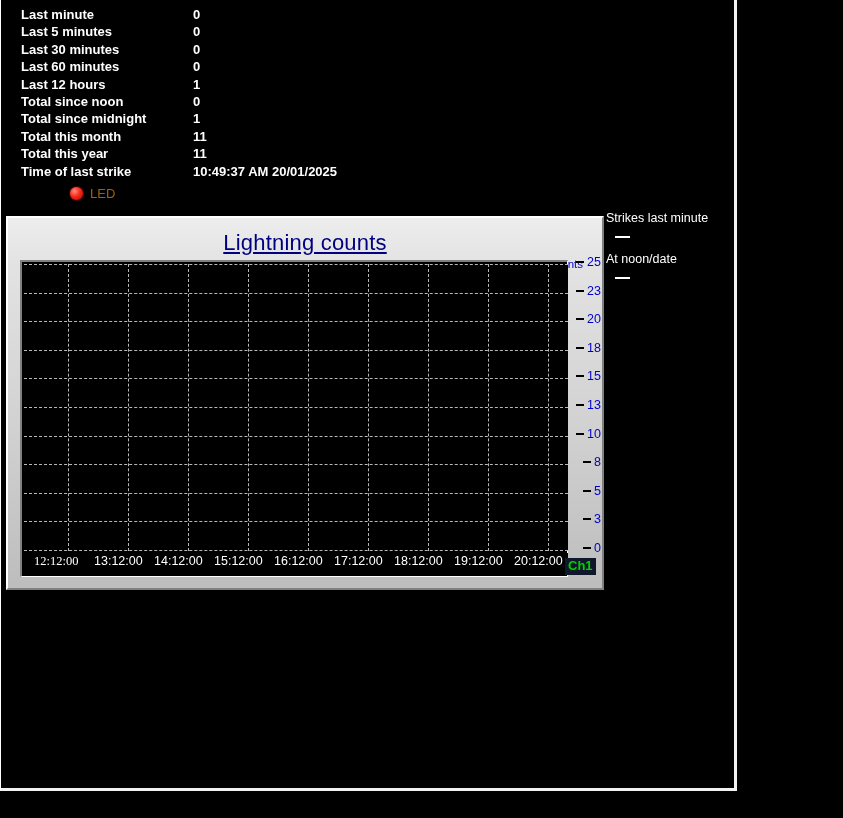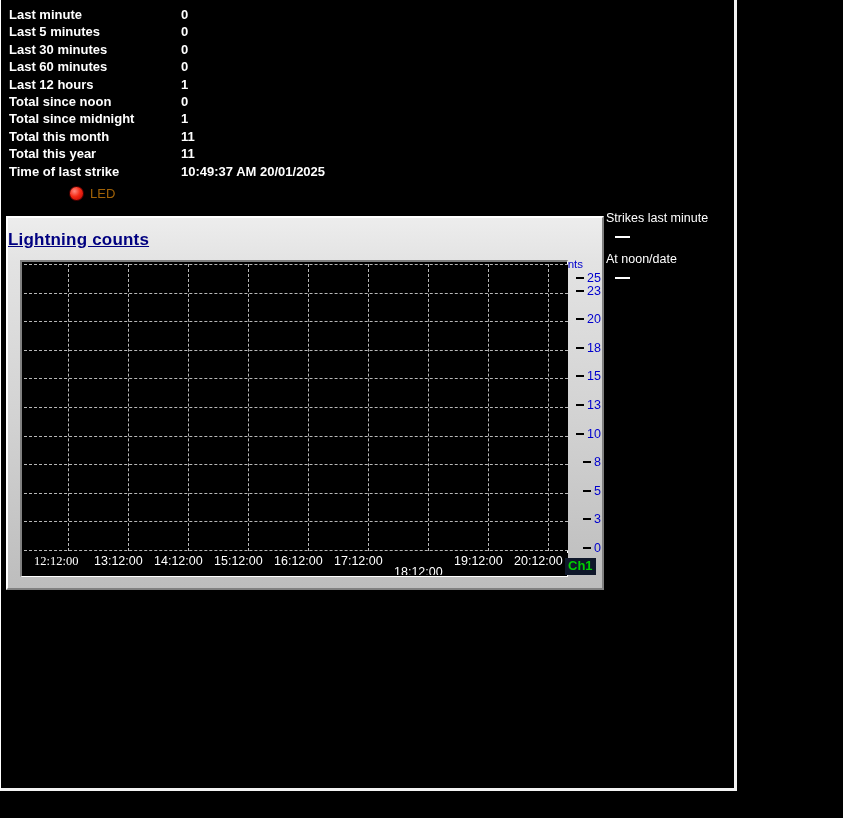--- a/index.html
+++ b/index.html
@@ -26,21 +26,21 @@
     border-right: 3px solid #f2f2f2;
     border-bottom: 3px solid #f2f2f2;
     border-left: 1px solid #ffffff;
     border-top: 0px;
     box-sizing: border-box;
   }
 
   
   #stats-table {
     position: absolute;
-    left: 8px;
+    left: 20px;
     top: 6px;
     width: 380px;
   }
   .stat-row {
     height: 17.4px;
     position: relative;
     color: #ffffff;
     font-size: 13px;
     font-weight: bold;
     line-height: 17.4px;
@@ -92,23 +92,24 @@
     border-right: 2px solid #808080;
     border-bottom: 2px solid #808080;
     box-sizing: border-box;
     background-image: linear-gradient(to bottom, #ededed 0%, #e3e3e3 12%, #d2d2d2 55%, #bdbdbd 100%);
   }
   #chart-title {
     position: absolute;
     left: 0px;
     top: 12px;
     width: 100%;
+    text-align: center;
     color: #000080;
-    font-size: 17px;
-    font-weight: bold;
+    font-size: 22px;
+    font-weight: normal;
     text-decoration: underline;
     letter-spacing: 0.2px;
   }
   #y-axis-unit {
     position: absolute;
     right: 19px;
     top: 40px;
     color: #0000cd;
     font-size: 11.5px;
   }
@@ -334,30 +335,30 @@
         </div>
 
       <div id="x-labels">
 
       <div class="xtick" style="left: 10px; font-family: Liberation Serif, serif;">12:12:00</div>
           <div class="xtick" style="left: 70px;">13:12:00</div>
           <div class="xtick" style="left: 130px;">14:12:00</div>
           <div class="xtick" style="left: 190px;">15:12:00</div>
           <div class="xtick" style="left: 250px;">16:12:00</div>
           <div class="xtick" style="left: 310px;">17:12:00</div>
-          <div class="xtick" style="left: 370px; margin-top: 11px;">18:12:00</div>
+          <div class="xtick" style="left: 370px;">18:12:00</div>
           <div class="xtick" style="left: 430px;">19:12:00</div>
           <div class="xtick" style="left: 490px;">20:12:00</div>
         </div>
 
     </div>
 
     <div id="y-labels">
 
-    <div class="ytick" style="top: 2px; margin-top: 16px;"><span class="dash"></span><span>25</span></div>
+    <div class="ytick" style="top: 2px;"><span class="dash"></span><span>25</span></div>
         <div class="ytick" style="top: 31px;"><span class="dash"></span><span>23</span></div>
         <div class="ytick" style="top: 59px;"><span class="dash"></span><span>20</span></div>
         <div class="ytick" style="top: 88px;"><span class="dash"></span><span>18</span></div>
         <div class="ytick" style="top: 116px;"><span class="dash"></span><span>15</span></div>
         <div class="ytick" style="top: 145px;"><span class="dash"></span><span>13</span></div>
         <div class="ytick" style="top: 174px;"><span class="dash"></span><span>10</span></div>
         <div class="ytick" style="top: 202px;"><span class="dash"></span><span>8</span></div>
         <div class="ytick" style="top: 231px;"><span class="dash"></span><span>5</span></div>
         <div class="ytick" style="top: 259px;"><span class="dash"></span><span>3</span></div>
         <div class="ytick" style="top: 288px;"><span class="dash"></span><span>0</span></div>

